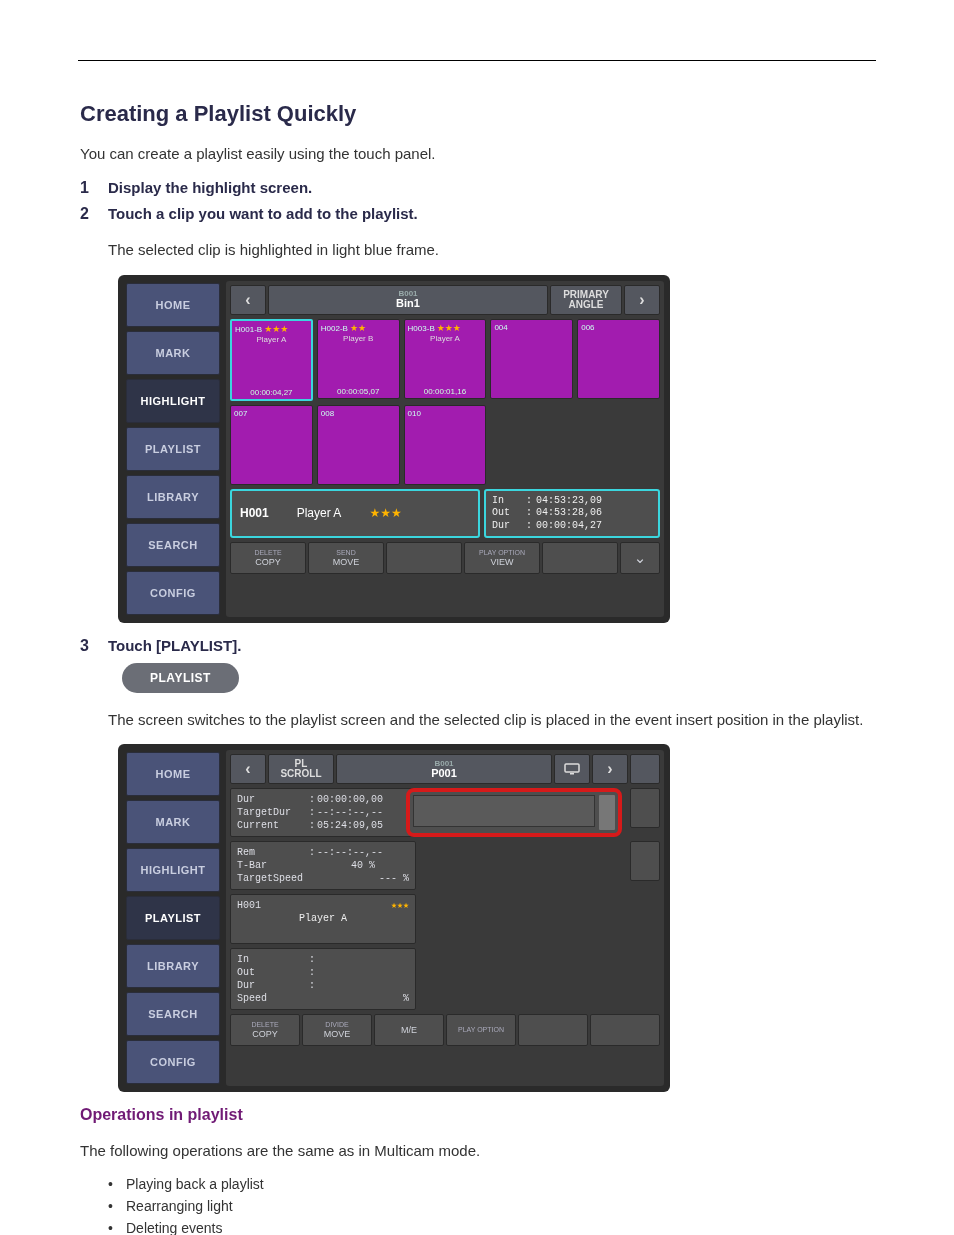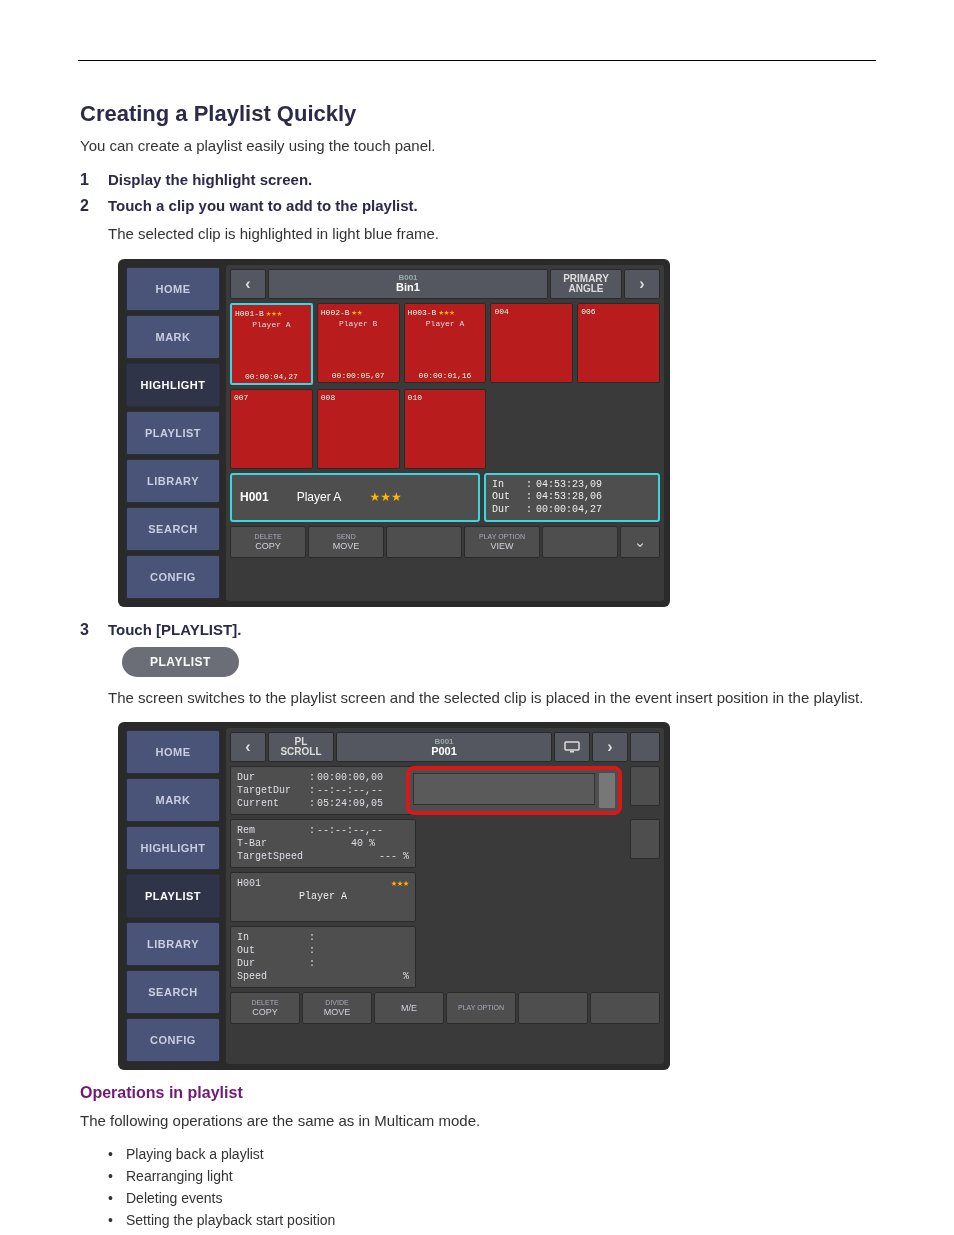--- a/index.html
+++ b/index.html
@@ -18,21 +18,21 @@
   }
   .section-hdr {
     font-size: 22px;
     font-weight: bold;
     color: #2a2a4a;
     margin: 0 0 8px 2px;
   }
   .body-text {
     font-size: 15px;
     color: #333;
-    margin: 8px 0 14px 2px;
+    margin: 16px 0 14px 2px;
     line-height: 1.45;
   }
   .step-row { display: flex; margin: 8px 0 8px 2px; }
   .step-num { width: 28px; font-weight: bold; font-size: 16px; color: #2a2a4a; }
   .step-txt { flex: 1; font-size: 15px; font-weight: bold; color: #2a2a4a; }
   .bullet-row { display:flex; margin: 6px 0 6px 30px; }
   .bullet-dot { width:18px; font-size:14px; }
   .bullet-txt { flex:1; font-size:14px; }
 
   
@@ -96,29 +96,28 @@
   .tb-angle { width: 70px; flex-direction:column; line-height:1; }
   .tb-icon { width:34px; }
 
   .grid {
     display: grid;
     grid-template-columns: repeat(5, 1fr);
     gap: 4px;
     margin-top: 4px;
   }
   .clip {
-    background: #b91c1c;
+    background: #a21caf;
     border: 1px solid #2a2a2a;
     border-radius: 2px;
     height: 72px;
     position: relative;
     font-size: 8px;
     color: #bbb;
     padding: 3px;
-    font-family: Liberation Mono, monospace;
   }
   .clip.sel { border: 2px solid #3bd6de; }
   .clip .cid { color:#cfe; font-size:8px; }
   .clip .stars { color:#ffb400; font-size:9px; margin-left:2px;}
   .clip .cname { text-align:center; color:#ddd; font-size:8px; margin-top:1px;}
   .clip .cdur { position:absolute; bottom:2px; left:0; right:0; text-align:center; font-size:8px; color:#cfd; }
 
   .info-bar {
     display:flex;
     gap:4px;

